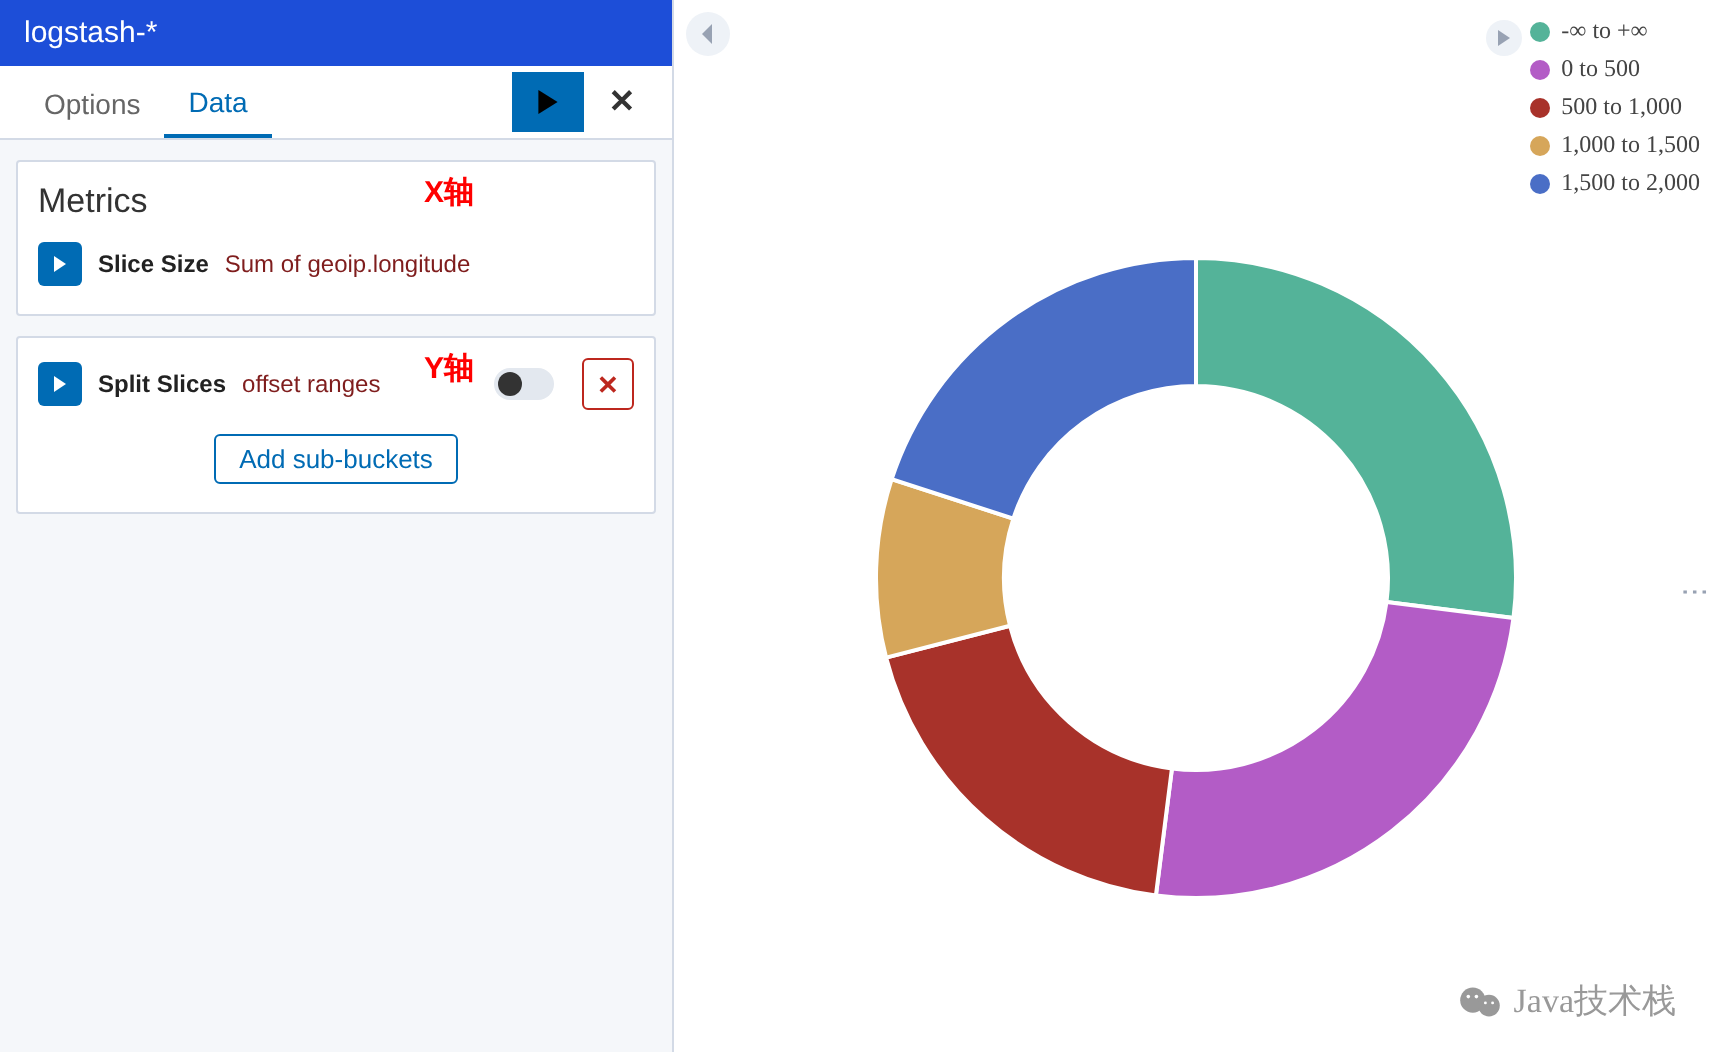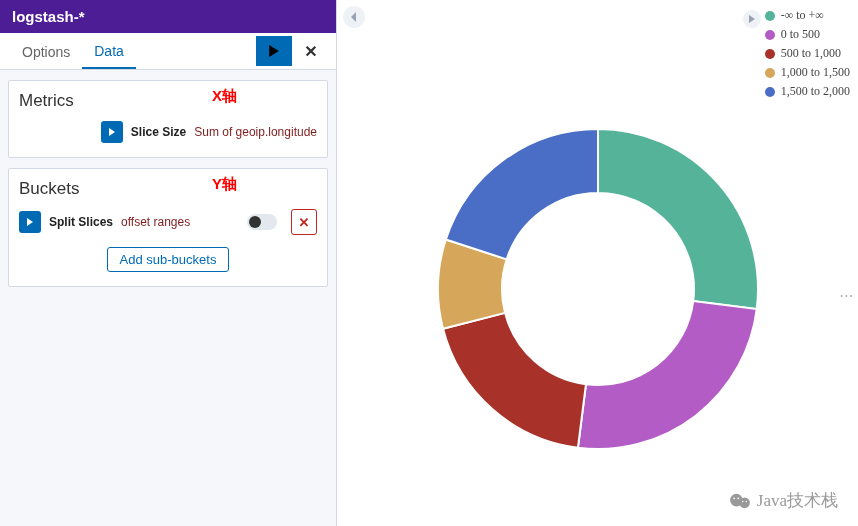--- a/index.html
+++ b/index.html
@@ -3,35 +3,35 @@
   <meta charset="utf-8">
   <style>
     * { box-sizing: border-box; margin: 0; padding: 0; }
     body { font-family: -apple-system, BlinkMacSystemFont, "Segoe UI", Helvetica, Arial, sans-serif; font-size: 13px; color: #333; background: #fff; width:858px; height:526px; overflow:hidden; }
 
     .app { display: flex; height: 526px; }
 
     
     .sidebar { width: 337px; background: #f5f7fa; border-right: 1px solid #d3dae6; }
 
-    .titlebar { background: #4c1d95; color: #fff; font-weight: 700; padding: 8px 12px; font-size: 15px; }
+    .titlebar { background: #1d4ed8; color: #fff; font-weight: 400; padding: 8px 12px; font-size: 15px; }
 
     .tabbar { display: flex; align-items: center; border-bottom: 1px solid #d3dae6; padding: 0 10px; background:#fff; }
     .tab { padding: 10px 12px 8px 12px; color: #666; cursor: pointer; font-size: 14px;}
     .tab.active { color: #006bb4; border-bottom: 2px solid #006bb4; }
 
     .tabbar-actions { margin-left: auto; display: flex; align-items: center; gap: 4px; }
     .play-btn { background: #006bb4; color: #fff; width: 36px; height: 30px; display: flex; align-items: center; justify-content: center; border: 1px solid #006bb4; cursor: pointer;}
     .close-btn { width: 30px; height: 30px; display: flex; align-items: center; justify-content: center; font-weight:700; font-size:16px; color:#333; cursor:pointer; }
 
     .panel { margin: 10px 8px 10px 8px; background: #fff; border: 1px solid #d3dae6; border-radius: 2px; padding: 10px 10px 14px 10px; }
 
     .panel-title { font-size: 17px; color: #333; margin-bottom: 10px; font-weight: 400;}
 
-    .row { display: flex; align-items: center; gap: 8px; position: relative; justify-content: flex-end; }
+    .row { display: flex; align-items: center; gap: 8px; position: relative; }
 
     .expand-btn { width: 22px; height: 22px; background: #006bb4; border-radius: 3px; display: flex; align-items: center; justify-content: center; cursor: pointer; flex-shrink:0;}
     .expand-btn svg { fill:#fff; }
 
     .row-label { font-weight: 700; font-size: 12px; color:#222; }
     .row-sub { color: #7f1d1d; font-size: 12px; }
 
     .red-label { color: #f00; font-weight: 700; position: absolute; font-size: 15px; }
 
     .toggle { width: 30px; height: 16px; background: #e3e8ef; border-radius: 8px; position: relative; margin-left: auto; cursor:pointer;}
@@ -88,21 +88,20 @@
           <svg width="8" height="8" viewBox="0 0 8 8">
               <path d="M1 0 L7 4 L1 8 Z"></path>
             </svg>
         </div>
         <span class="row-label">Slice Size</span>
         <span class="row-sub">Sum of geoip.longitude</span>
       </div>
     </div>
 
     <div class="panel" style="position:relative;">
-      <div class="panel-title">Buckets</div>
       <span class="red-label" style="top:6px; right:90px;">Y轴</span>
       <div class="row">
         <div class="expand-btn">
           <svg width="8" height="8" viewBox="0 0 8 8">
               <path d="M1 0 L7 4 L1 8 Z"></path>
             </svg>
         </div>
         <span class="row-label">Split Slices</span>
         <span class="row-sub">offset ranges</span>
         <div class="toggle"></div>

